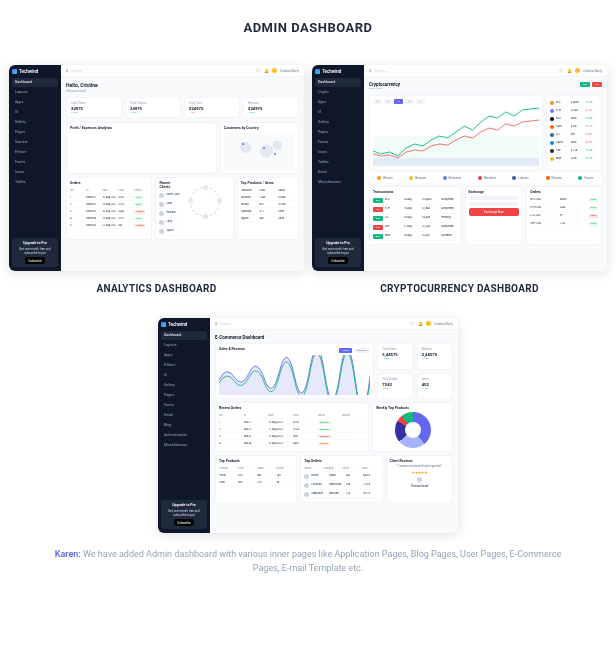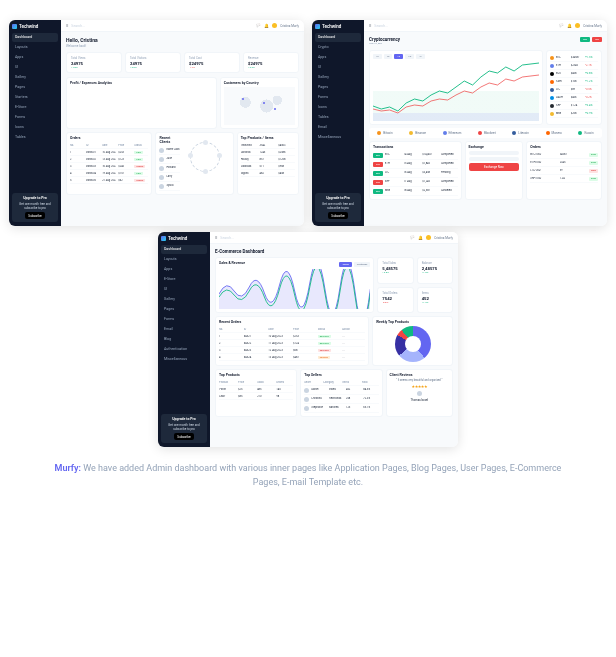--- a/index.html
+++ b/index.html
@@ -230,20 +230,21 @@
     line-height: 1.6;
     padding: 0 40px;
     margin-top: 14px;
   }
   .note .note-label { color: #6366f1; font-weight: 600; }
 </style>
 </head>
 <body>
 
 <div class="page">
+  <div class="main-title">ADMIN DASHBOARD</div>
 
   <div class="row-two">
 
     <div class="dash-card">
       <div class="sidebar">
         <div class="brand">
           <div class="logo"></div>
           <div class="name">Techwind</div>
         </div>
         <div class="menu-item active">Dashboard</div>
@@ -694,20 +695,24 @@
                     <span class="badge green">Done</span>
                   </div>
               </div>
             </div>
           </div>
         </div>
       </div>
     </div>
   </div>
 
+  <div class="captions-row">
+    <div class="caption">ANALYTICS DASHBOARD</div>
+    <div class="caption">CRYPTOCURRENCY DASHBOARD</div>
+  </div>
 
   <div class="dash-card ecom">
     <div class="sidebar">
       <div class="brand">
         <div class="logo"></div>
         <div class="name">Techwind</div>
       </div>
       <div class="menu-item active">Dashboard</div>
       <div class="menu-item">Layouts</div>
       <div class="menu-item">Apps</div>
@@ -893,15 +898,15 @@
             <div class="mini-avatar" style="margin:2px auto;display:block"></div>
             <div style="font-size:2.8px">Thomas Israel</div>
           </div>
         </div>
       </div>
     </div>
   </div>
 
 
   <div class="note">
-    <span class="note-label">Murfy:</span><span> We have added Admin dashboard with various inner pages like Application Pages, Blog Pages, User Pages, E-Commerce Pages, E-mail Template etc.</span>
+    <span class="note-label">Karen:</span><span> We have added Admin dashboard with various inner pages like Application Pages, Blog Pages, User Pages, E-Commerce Pages, E-mail Template etc.</span>
   </div>
 </div>
 
 </body></html>

